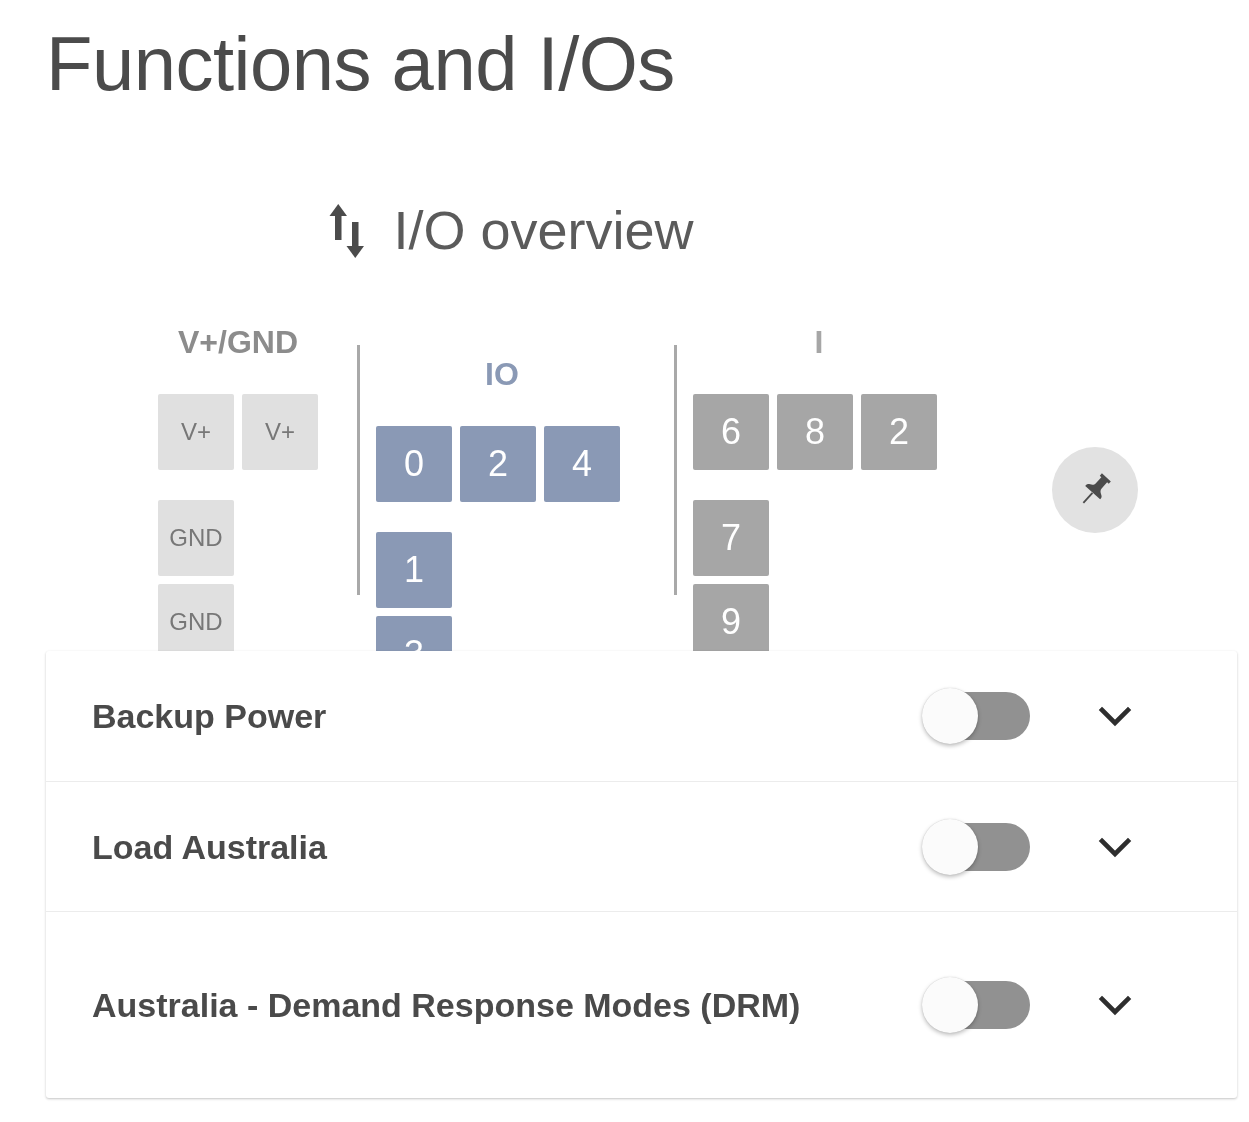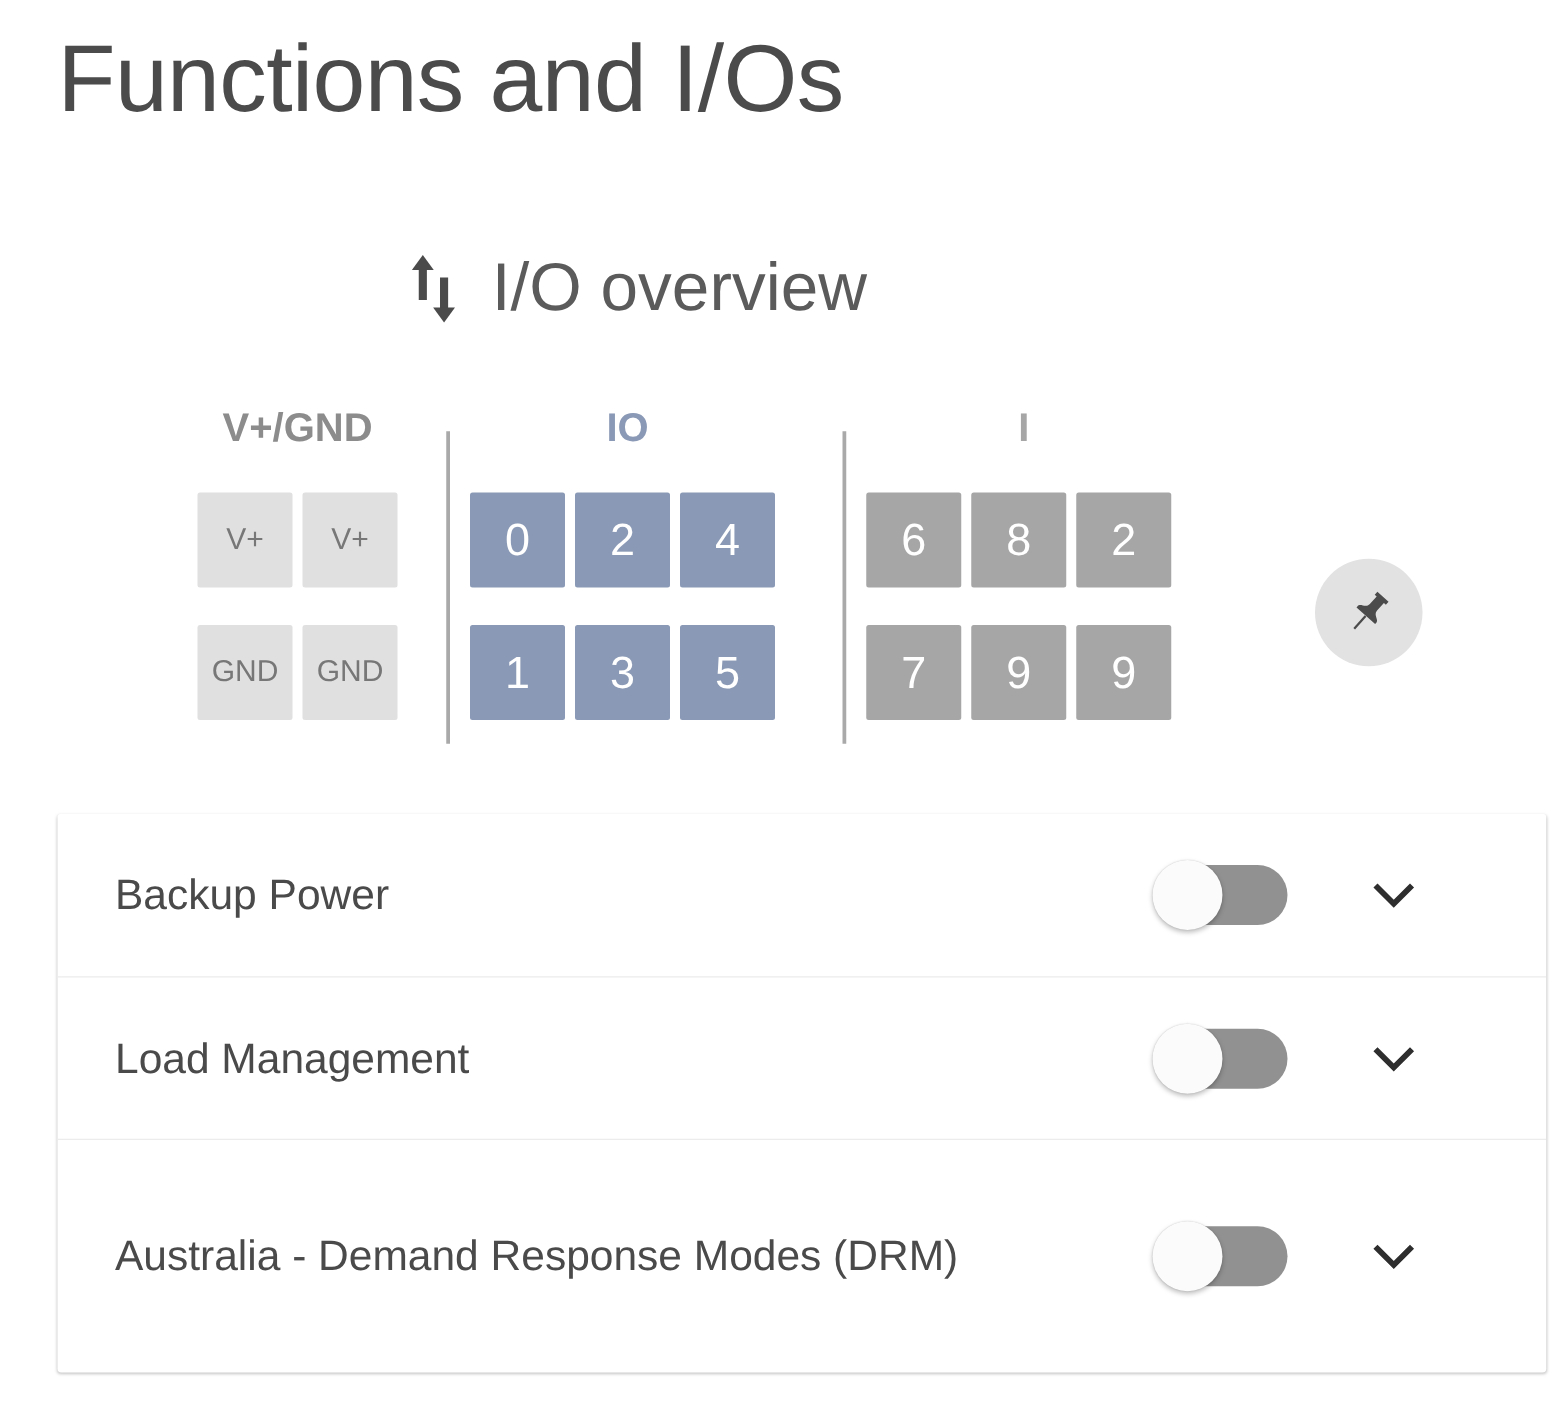--- a/index.html
+++ b/index.html
@@ -83,20 +83,21 @@
   }
   .pin-rows {
     margin-top: 32px;
   }
   .pin-row {
     display: flex;
     gap: 8px;
   }
   .pin-row + .pin-row {
     margin-top: 30px;
+    flex-direction: column;
   }
   .pin-tile {
     width: 76px;
     height: 76px;
     display: flex;
     align-items: center;
     justify-content: center;
     font-size: 36px;
     line-height: 1;
     font-weight: 400;
@@ -163,21 +164,21 @@
     cursor: pointer;
   }
   .function-row + .function-row {
     border-top: 1px solid #ececec;
   }
   .function-row.tall { min-height: 187px; }
   .function-label {
     flex: 1 1 auto;
     font-size: 34px;
     line-height: 48px;
-    font-weight: 400;
+    font-weight: 700;
     color: #4a4a4a;
     padding-right: 30px;
     max-width: 800px;
   }
 
   
   .toggle {
     position: relative;
     flex: 0 0 auto;
     width: 108px;
@@ -250,21 +251,21 @@
         </div>
         <div class="pin-row">
           <div class="pin-tile power">GND</div>
           <div class="pin-tile power">GND</div>
         </div>
       </div>
     </div>
 
     <div class="group-divider" style="left:199px;"></div>
 
-    <div class="pin-group" id="group-1" style="left:218px; width:252px;">
+    <div class="pin-group" id="group-1" style="left:218px; width:252px;margin-top:32px;">
       <div class="pin-group-label" style="color:#8a99b5;">IO</div>
       <div class="pin-rows">
         <div class="pin-row">
           <div class="pin-tile io">0</div>
           <div class="pin-tile io">2</div>
           <div class="pin-tile io">4</div>
         </div>
         <div class="pin-row">
           <div class="pin-tile io">1</div>
           <div class="pin-tile io">3</div>
@@ -314,21 +315,21 @@
       <div class="toggle-knob"></div>
     </div>
     <div class="chevron">
       <svg viewBox="0 0 40 40" width="40" height="40" aria-hidden="true">
         <polyline points="7,14 20,27 33,14" fill="none" stroke="#2e2e2e" stroke-width="4.6" stroke-linecap="square" stroke-linejoin="miter"></polyline>
       </svg>
     </div>
   </div>
 
   <div class="function-row">
-    <div class="function-label">Load Management</div>
+    <div class="function-label">Load Australia</div>
     <div class="toggle">
       <div class="toggle-track"></div>
       <div class="toggle-knob"></div>
     </div>
     <div class="chevron">
       <svg viewBox="0 0 40 40" width="40" height="40" aria-hidden="true">
         <polyline points="7,14 20,27 33,14" fill="none" stroke="#2e2e2e" stroke-width="4.6" stroke-linecap="square" stroke-linejoin="miter"></polyline>
       </svg>
     </div>
   </div>

